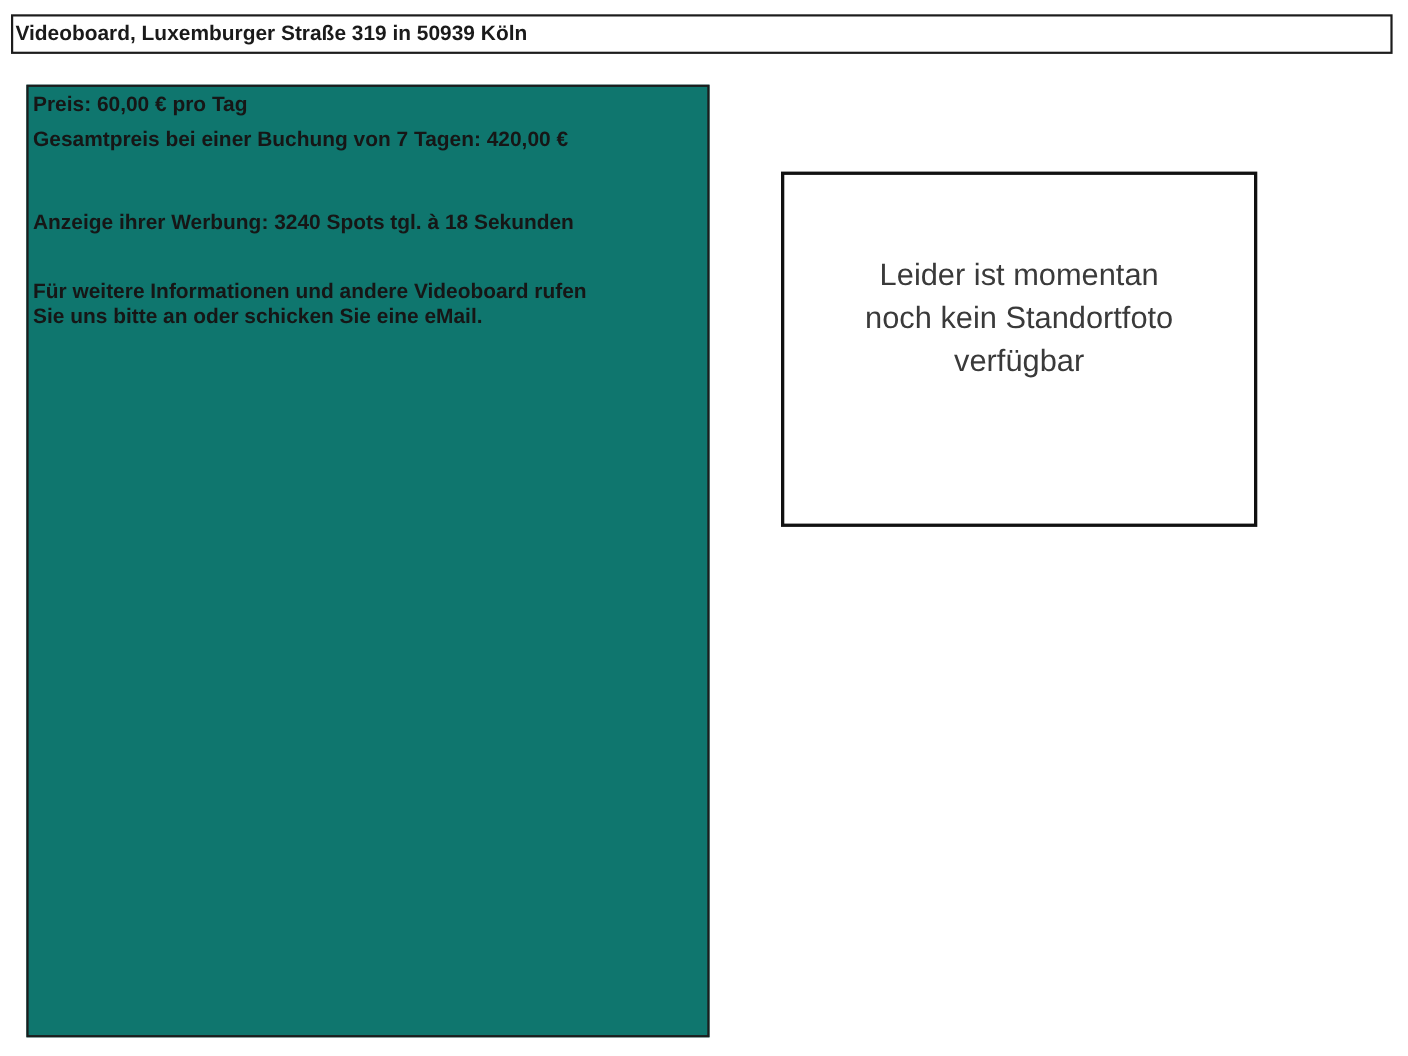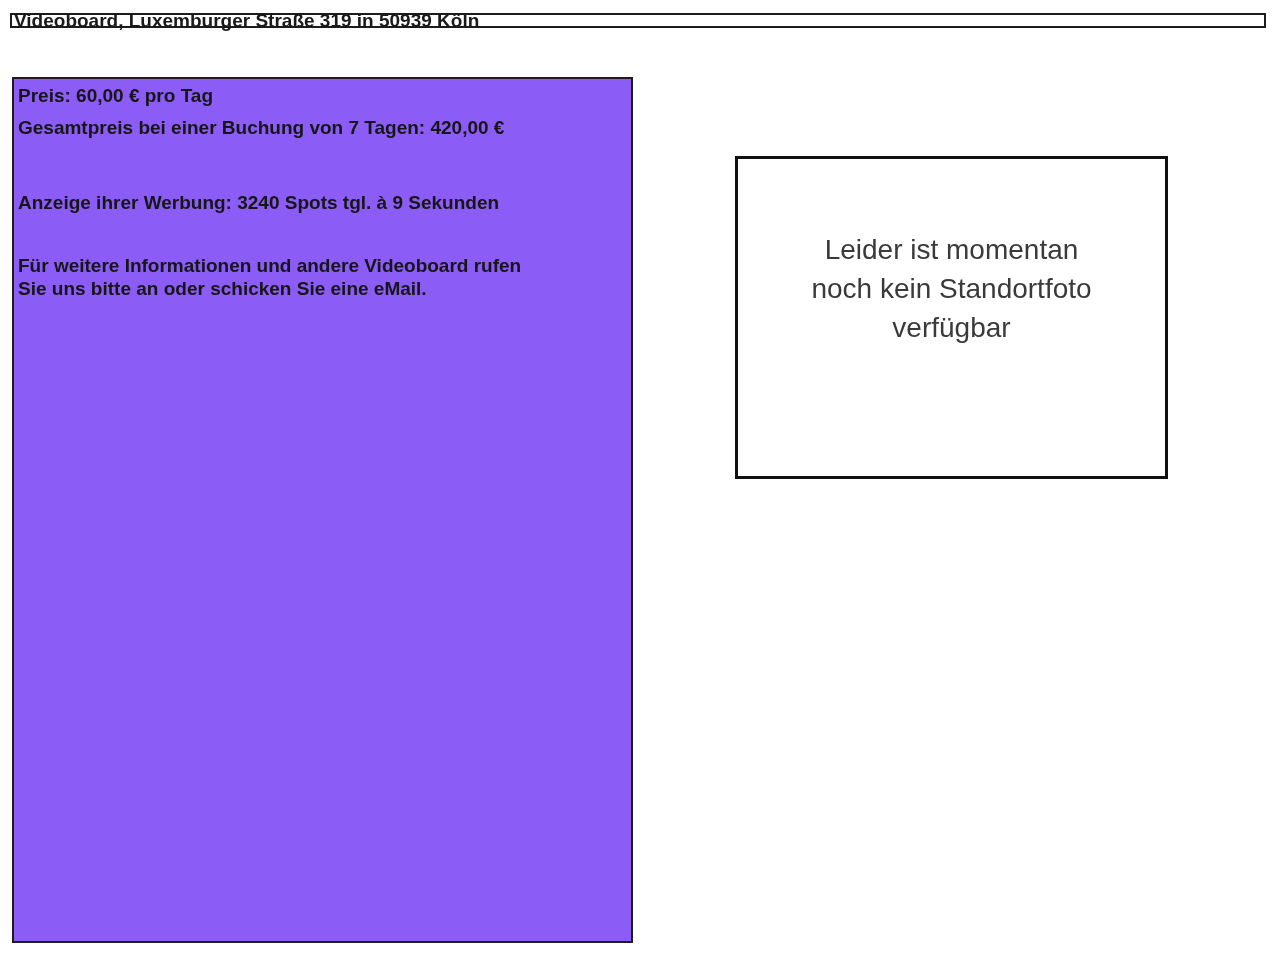--- a/index.html
+++ b/index.html
@@ -15,63 +15,63 @@
     color: #1a1a1a;
     overflow: hidden;
   }
 
   
   .title-bar {
     position: absolute;
     left: 10px;
     top: 13px;
     width: 1256px;
-    height: 15px;
+    height: 36px;
     border: 2px solid #1c1c1c;
     box-sizing: border-box;
     background: #ffffff;
     display: flex;
     align-items: center;
   }
   .title-bar .title-text {
     font-size: 19px;
     font-weight: bold;
     line-height: 26px;
     padding-left: 2px;
     white-space: nowrap;
   }
 
   
   .info-panel {
     position: absolute;
-    left: 12px;
+    left: 24px;
     top: 77px;
     width: 621px;
     height: 866px;
     border: 2px solid #1c1c1c;
     box-sizing: border-box;
-    background: #8b5cf6;
+    background: #0f766e;
     padding: 5px 4px 0 4px;
   }
   .info-panel p {
     margin: 0;
     font-size: 19px;
     font-weight: bold;
     line-height: 23px;
     white-space: pre-line;
     color: #161616;
   }
   .info-panel p.price-line   { margin-bottom: 9px; }
   .info-panel p.total-line   { margin-bottom: 52px; }
   .info-panel p.spots-line   { margin-bottom: 40px; }
 
   
   .photo-box {
     position: absolute;
-    left: 735px;
+    left: 710px;
     top: 156px;
     width: 433px;
     height: 323px;
     border: 3px solid #111111;
     box-sizing: border-box;
     background: #ffffff;
     text-align: center;
   }
   .photo-box .placeholder-text {
     display: block;
@@ -85,21 +85,21 @@
 </head>
 <body>
 
 <div class="title-bar">
   <span class="title-text">Videoboard, Luxemburger Straße 319 in 50939 Köln</span>
 </div>
 
 <div class="info-panel">
   <p class="price-line">Preis: 60,00 € pro Tag</p>
   <p class="total-line">Gesamtpreis bei einer Buchung von 7 Tagen: 420,00 €</p>
-  <p class="spots-line">Anzeige ihrer Werbung: 3240 Spots tgl. à 9 Sekunden</p>
+  <p class="spots-line">Anzeige ihrer Werbung: 3240 Spots tgl. à 18 Sekunden</p>
   <p class="contact-line">Für weitere Informationen und andere Videoboard rufen
 Sie uns bitte an oder schicken Sie eine eMail.</p>
 </div>
 
 <div class="photo-box">
   <span class="placeholder-text">Leider ist momentan
 noch kein Standortfoto
 verfügbar</span>
 </div>
 

